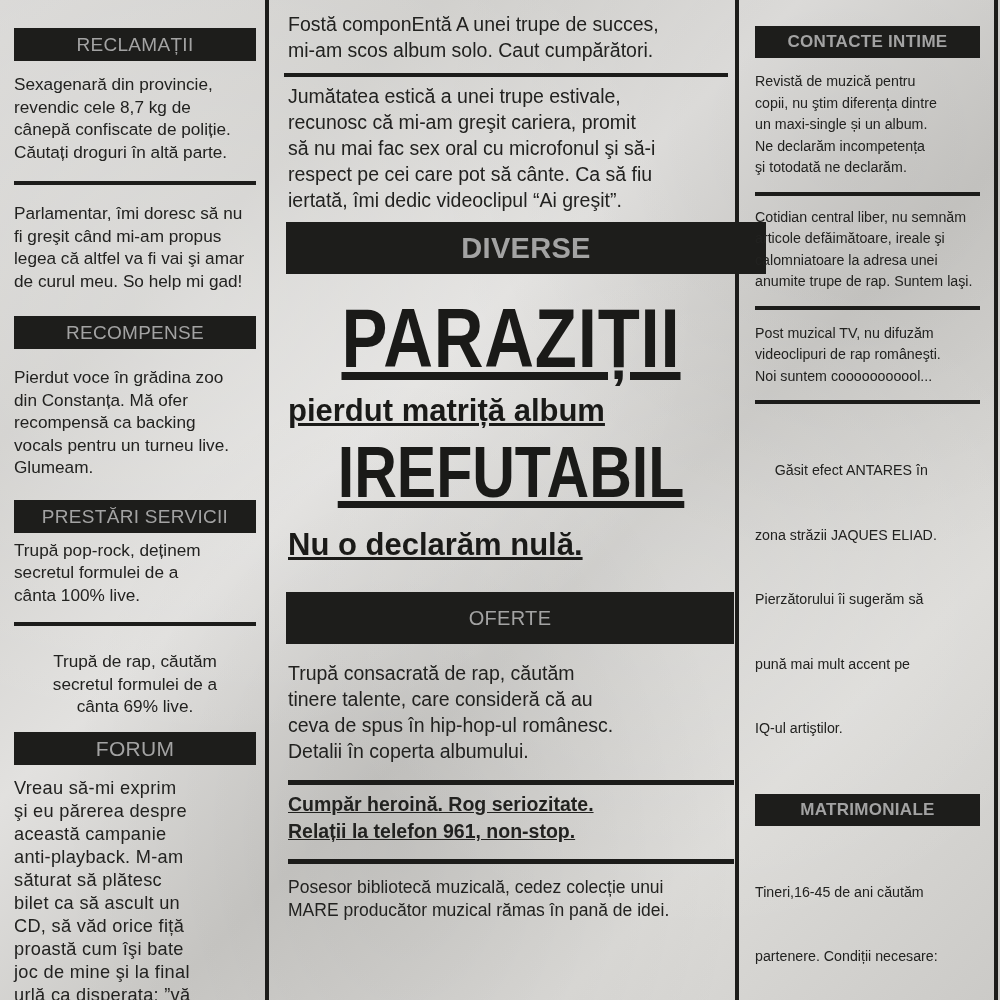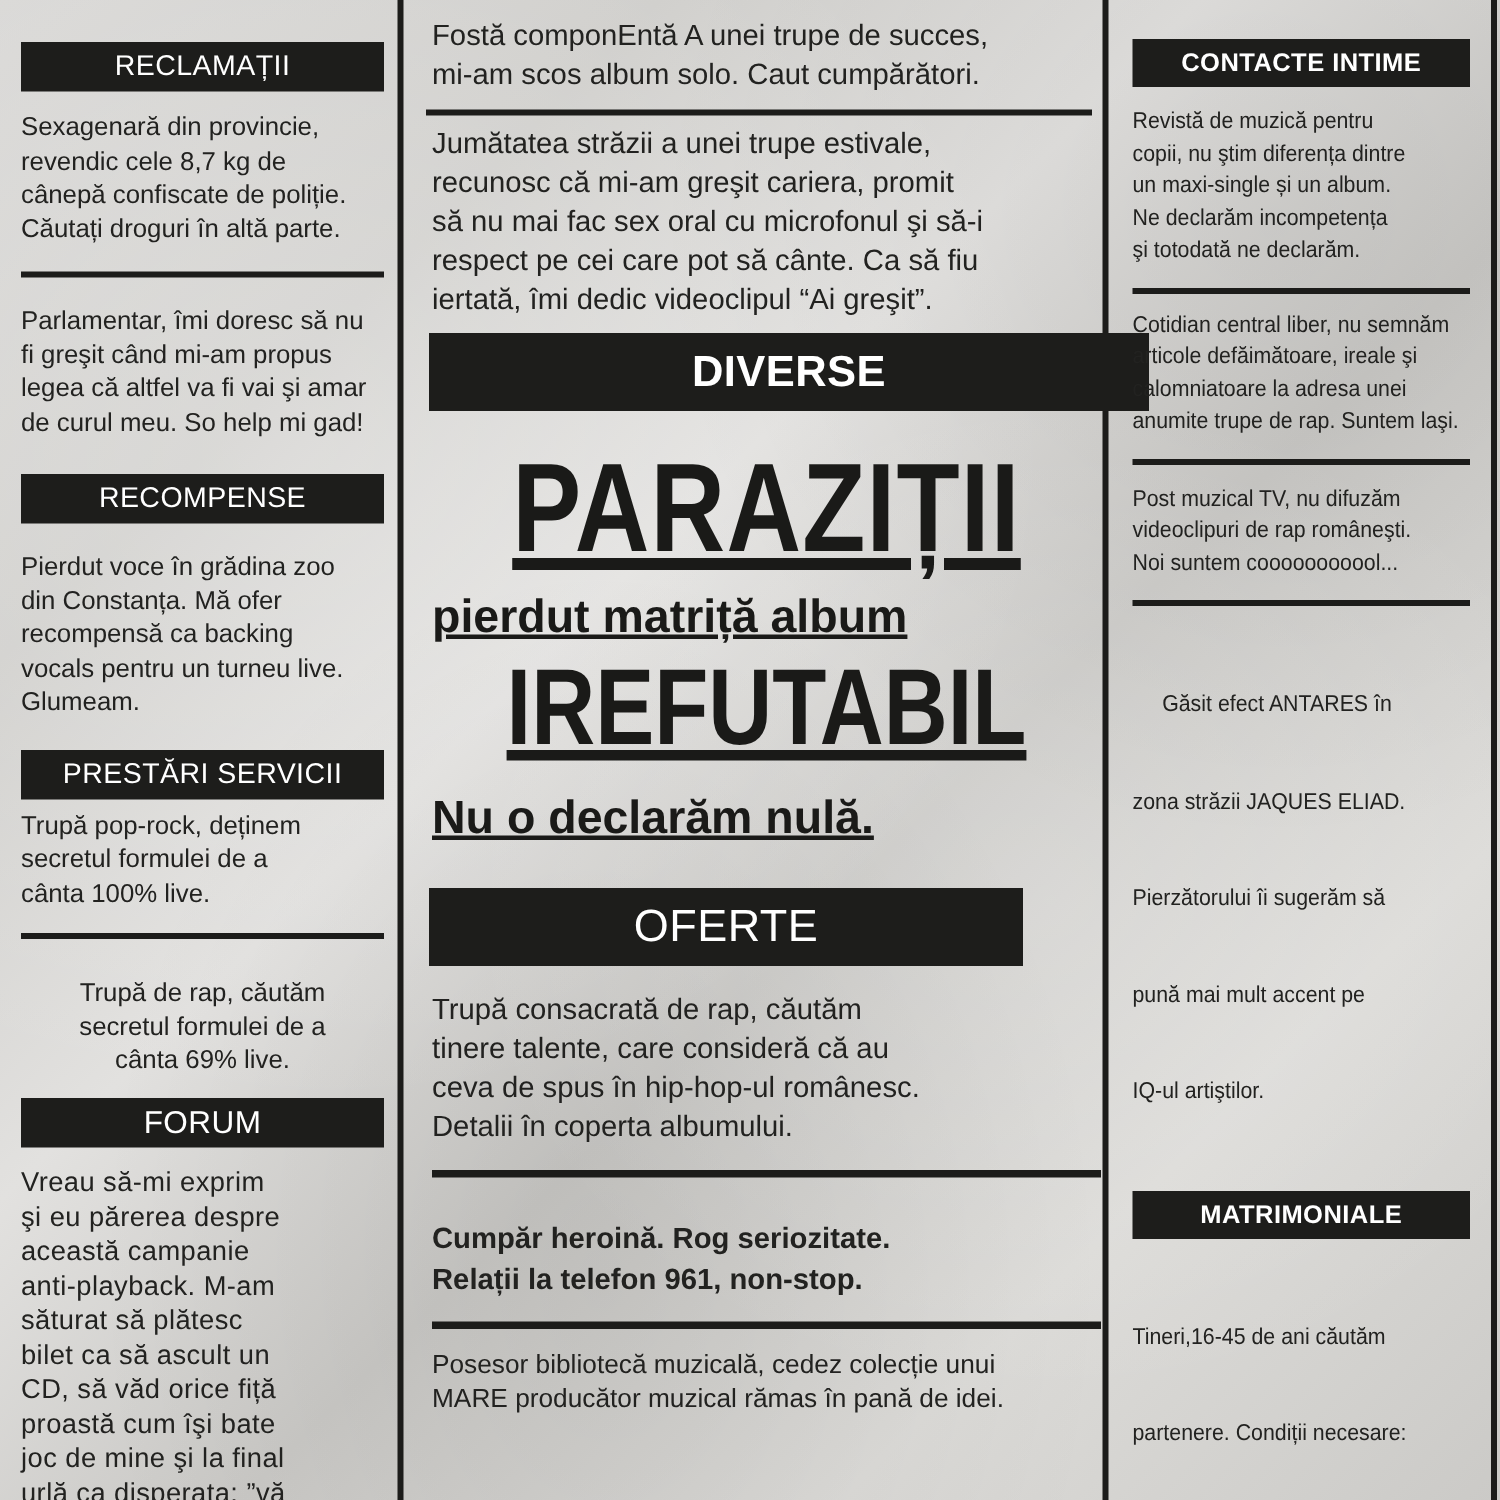--- a/index.html
+++ b/index.html
@@ -13,21 +13,21 @@
     position:absolute; inset:0; pointer-events:none;
     background:
       radial-gradient(ellipse at 20% 30%, rgba(255,255,255,0.25), transparent 45%),
       radial-gradient(ellipse at 70% 60%, rgba(255,255,255,0.20), transparent 40%),
       radial-gradient(ellipse at 85% 15%, rgba(0,0,0,0.05), transparent 35%),
       radial-gradient(ellipse at 40% 85%, rgba(0,0,0,0.06), transparent 40%);
   }
   .vrule { position:absolute; top:0; bottom:0; width:4px; background:#1c1c1a; }
   .col { position:absolute; top:0; }
   .bar {
-    background:#1d1d1b; color:#ffffff; text-align:center;
+    background:#1d1d1b; color:#a3a3a3; text-align:center;
     font-family:"Liberation Sans", sans-serif; letter-spacing:0.3px;
   }
   .hr { height:4px; background:#1c1c1a; }
   .txt { font-size:17.5px; line-height:22.5px; color:#222220; }
 
   
   #left { left:14px; width:242px; }
   #left .bar { height:33px; line-height:33px; font-size:19px; }
   #left .txt { font-size:17.2px; line-height:22.5px; }
 
@@ -112,44 +112,44 @@
   </div>
 </div>
 
 <div id="center" class="col">
   <div class="txt" style="margin-top:11px;">
     <div>Fostă componEntă A unei trupe de succes,</div>
     <div>mi-am scos album solo. Caut cumpărători.</div>
   </div>
   <div class="hr" style="margin-top:10px; margin-left:-4px; width:444px;"></div>
   <div class="txt" style="margin-top:6px;">
-    <div>Jumătatea străzii a unei trupe estivale,</div>
+    <div>Jumătatea estică a unei trupe estivale,</div>
     <div>recunosc că mi-am greşit cariera, promit</div>
     <div>să nu mai fac sex oral cu microfonul şi să-i</div>
     <div>respect pe cei care pot să cânte. Ca să fiu</div>
     <div>iertată, îmi dedic videoclipul “Ai greşit”.</div>
   </div>
   <div class="bar" style="margin-top:9px; margin-left:-2px; width:480px;">DIVERSE</div>
 
   <div style="margin-top:22px;text-decoration:underline;">
     <div class="big1">PARAZIȚII</div>
     <div class="sub1" style="margin-top:12px;">pierdut matriță  album</div>
     <div class="big2" style="margin-top:6px;">IREFUTABIL</div>
     <div class="sub1" style="margin-top:18px; font-size:31px;">Nu  o declarăm nulă.</div>
   </div>
 
-  <div class="bar" style="margin-top:28px; margin-left:-2px; width:396px; font-weight:normal; font-size:30px;">OFERTE</div>
+  <div class="bar" style="margin-top:28px; margin-left:-2px; width:448px; font-weight:normal; font-size:20px;">OFERTE</div>
   <div class="txt" style="margin-top:16px;">
     <div>Trupă consacrată de rap, căutăm</div>
     <div>tinere talente, care consideră că au</div>
     <div>ceva de spus în hip-hop-ul românesc.</div>
     <div>Detalii în coperta albumului.</div>
   </div>
   <div class="hr" style="margin-top:16px; height:5px;"></div>
-  <div class="txt" style="margin-top:28px; font-weight:bold; font-size:19.5px; line-height:27px;">
+  <div class="txt" style="margin-top:6px; font-weight:bold; font-size:19.5px; line-height:27px;text-decoration:underline;">
     <div>Cumpăr heroină. Rog seriozitate.</div>
     <div>Relații la telefon 961, non-stop.</div>
   </div>
   <div class="hr" style="margin-top:14px; height:5px;"></div>
   <div class="txt" style="margin-top:12px; font-size:17.5px; line-height:23px;">
     <div>Posesor bibliotecă muzicală, cedez colecție unui</div>
     <div>MARE producător muzical rămas în pană de idei.</div>
   </div>
 </div>
 

